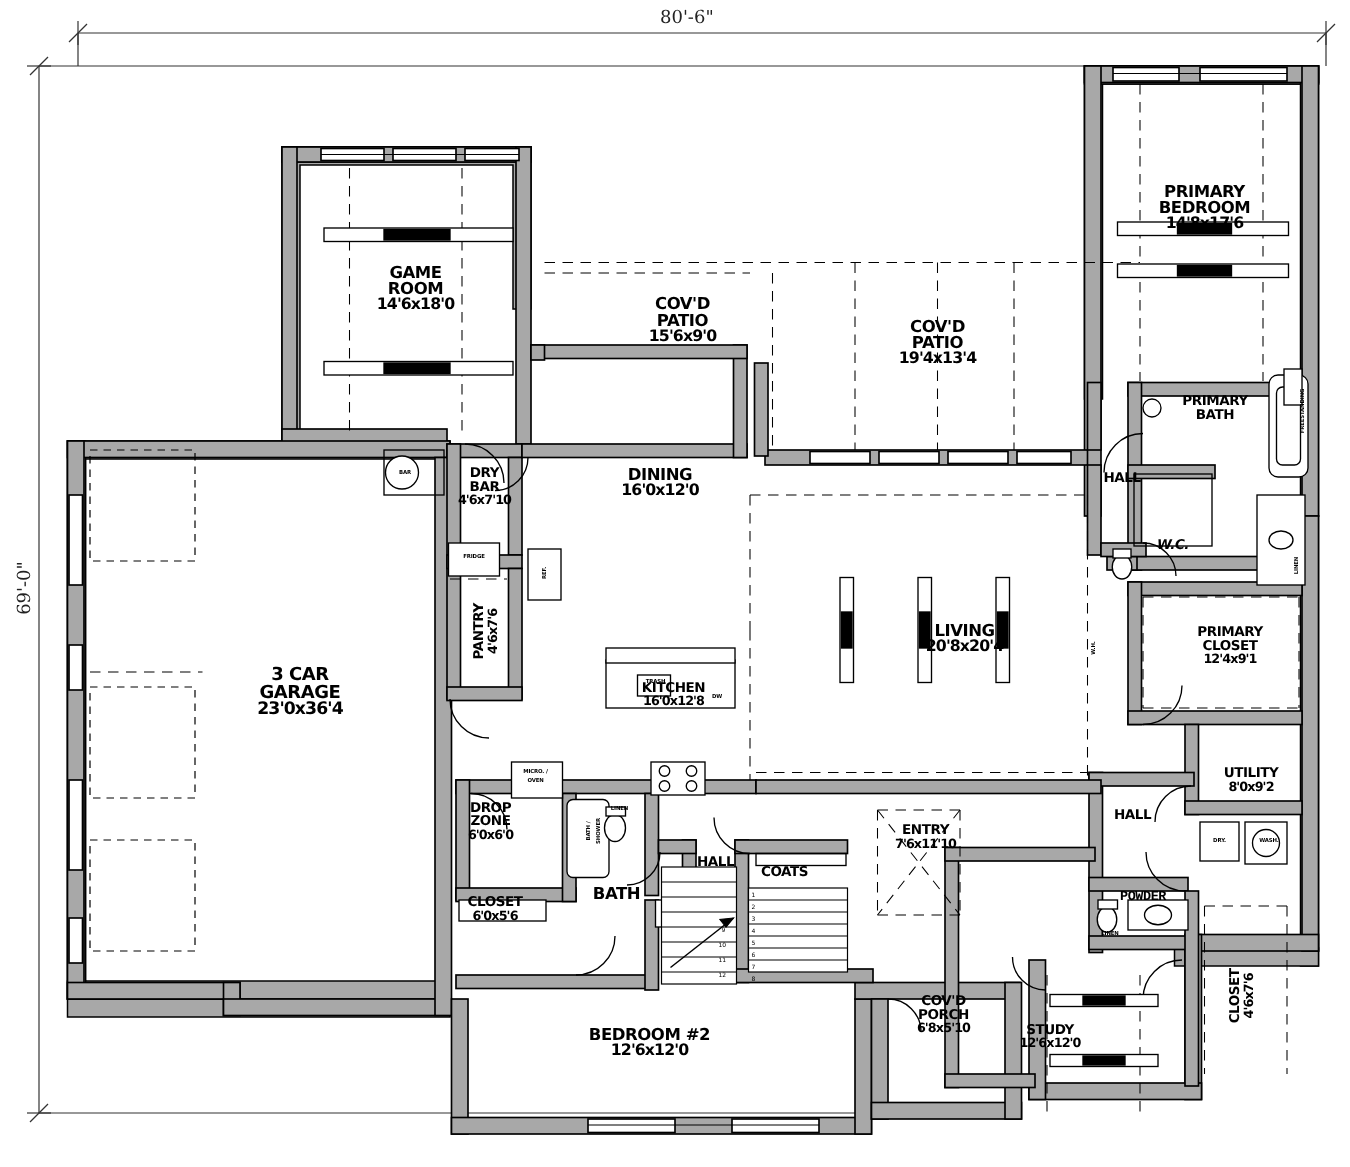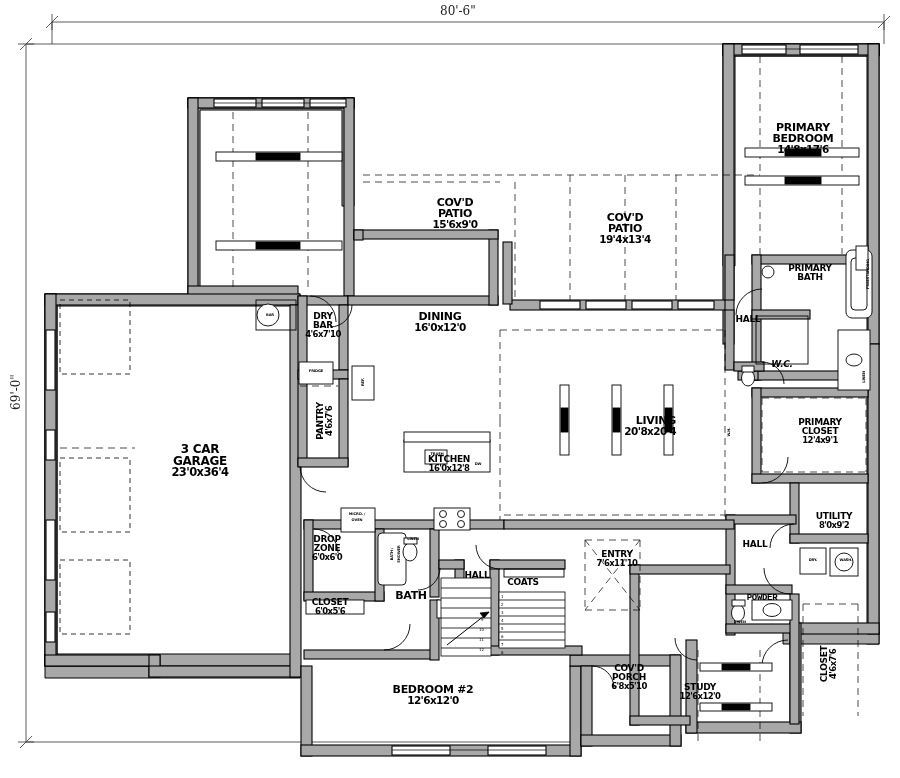--- a/index.html
+++ b/index.html
@@ -391,20 +391,25 @@
       <rect x="560" y="385" width="9" height="70"></rect>
       <rect x="612" y="385" width="9" height="70"></rect>
       <rect x="664" y="385" width="9" height="70"></rect>
       <rect x="561" y="408" width="7" height="24" fill="#000"></rect>
       <rect x="613" y="408" width="7" height="24" fill="#000"></rect>
       <rect x="665" y="408" width="7" height="24" fill="#000"></rect>
     </g>
 
   </svg>
 
+  <div class="rlabel" style="left:222px;top:176px;width:110px;">
+    <span class="nm">GAME</span>
+    <span class="nm">ROOM</span>
+    <span class="dm">14'6x18'0</span>
+  </div>
 
   <div class="rlabel" style="left:400px;top:197px;width:110px;">
     <span class="nm">COV'D</span>
     <span class="nm">PATIO</span>
     <span class="dm">15'6x9'0</span>
   </div>
 
   <div class="rlabel" style="left:570px;top:212px;width:110px;">
     <span class="nm">COV'D</span>
     <span class="nm">PATIO</span>
@@ -479,21 +484,21 @@
     <span class="nm">3 CAR</span>
     <span class="nm">GARAGE</span>
     <span class="dm">23'0x36'4</span>
   </div>
 
   <div class="rlabel sm" style="left:404px;top:455px;width:90px;">
     <span class="nm">KITCHEN</span>
     <span class="dm">16'0x12'8</span>
   </div>
 
-  <div class="rlabel" style="left:566px;top:415px;width:110px;text-align:right;">
+  <div class="rlabel" style="left:588px;top:415px;width:110px;">
     <span class="nm">LIVING</span>
     <span class="dm">20'8x20'4</span>
   </div>
 
   <div class="rlabel sm" style="left:296px;top:535px;width:62px;">
     <span class="nm">DROP</span>
     <span class="nm">ZONE</span>
     <span class="dm">6'0x6'0</span>
   </div>
 

